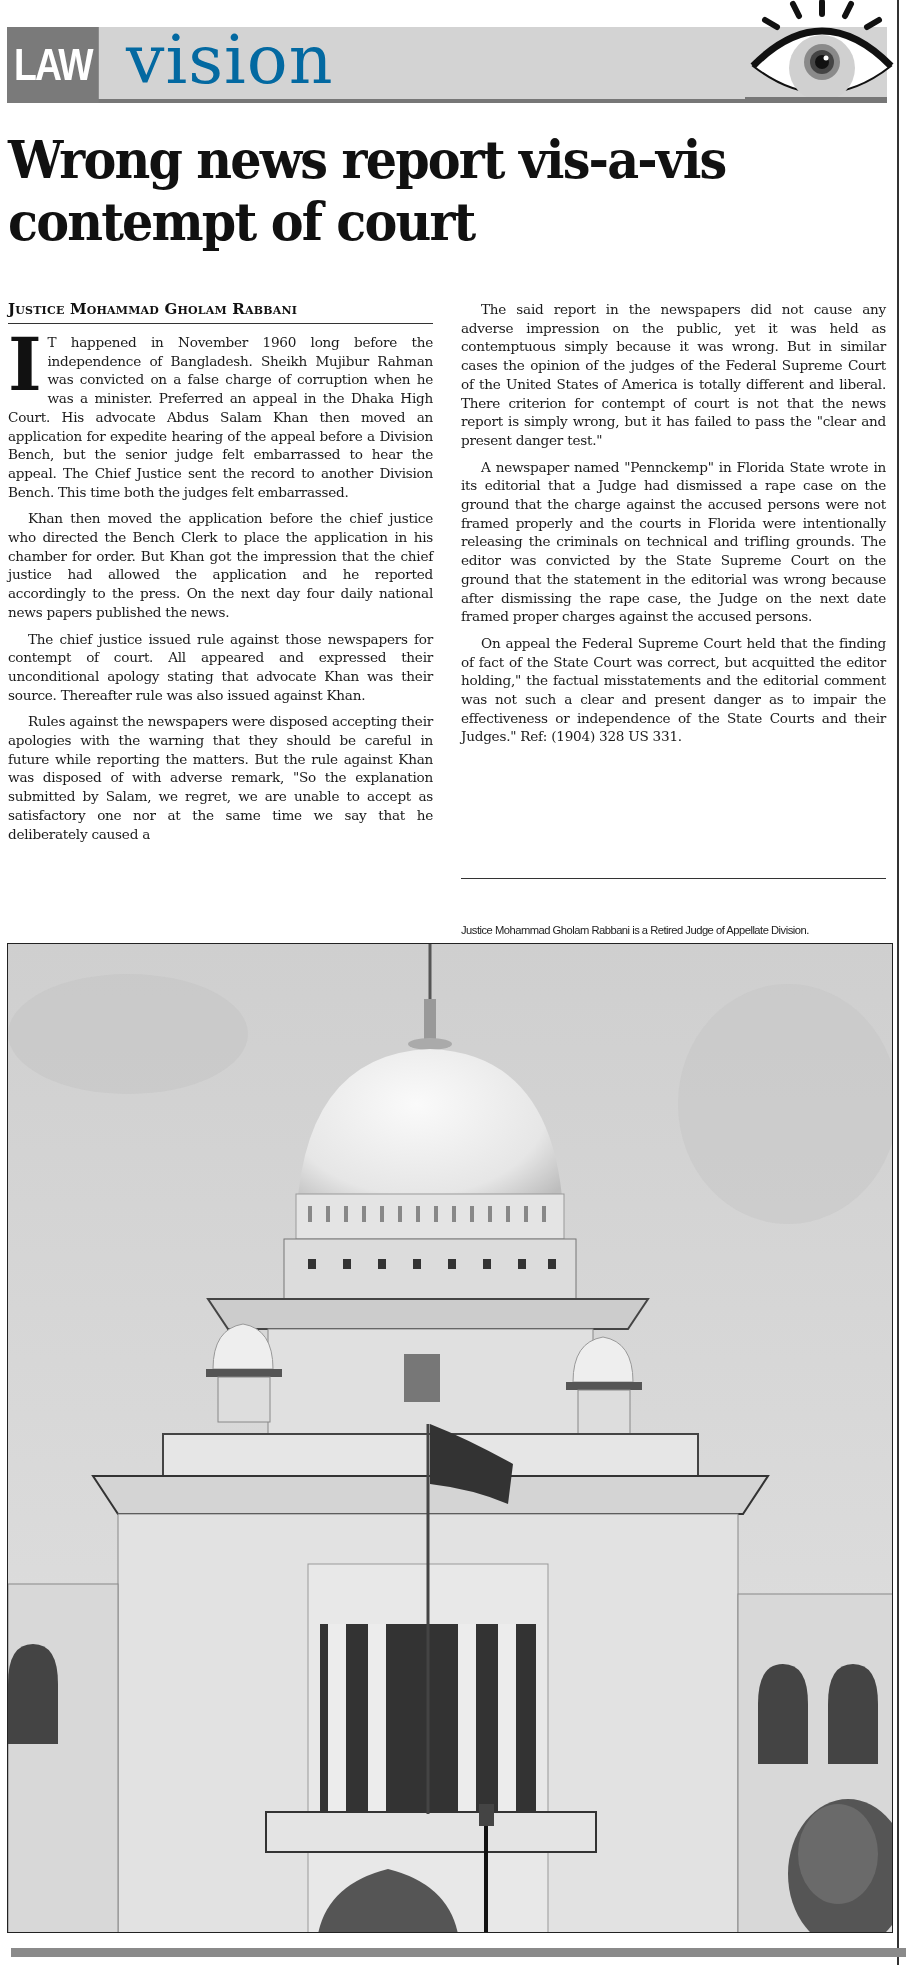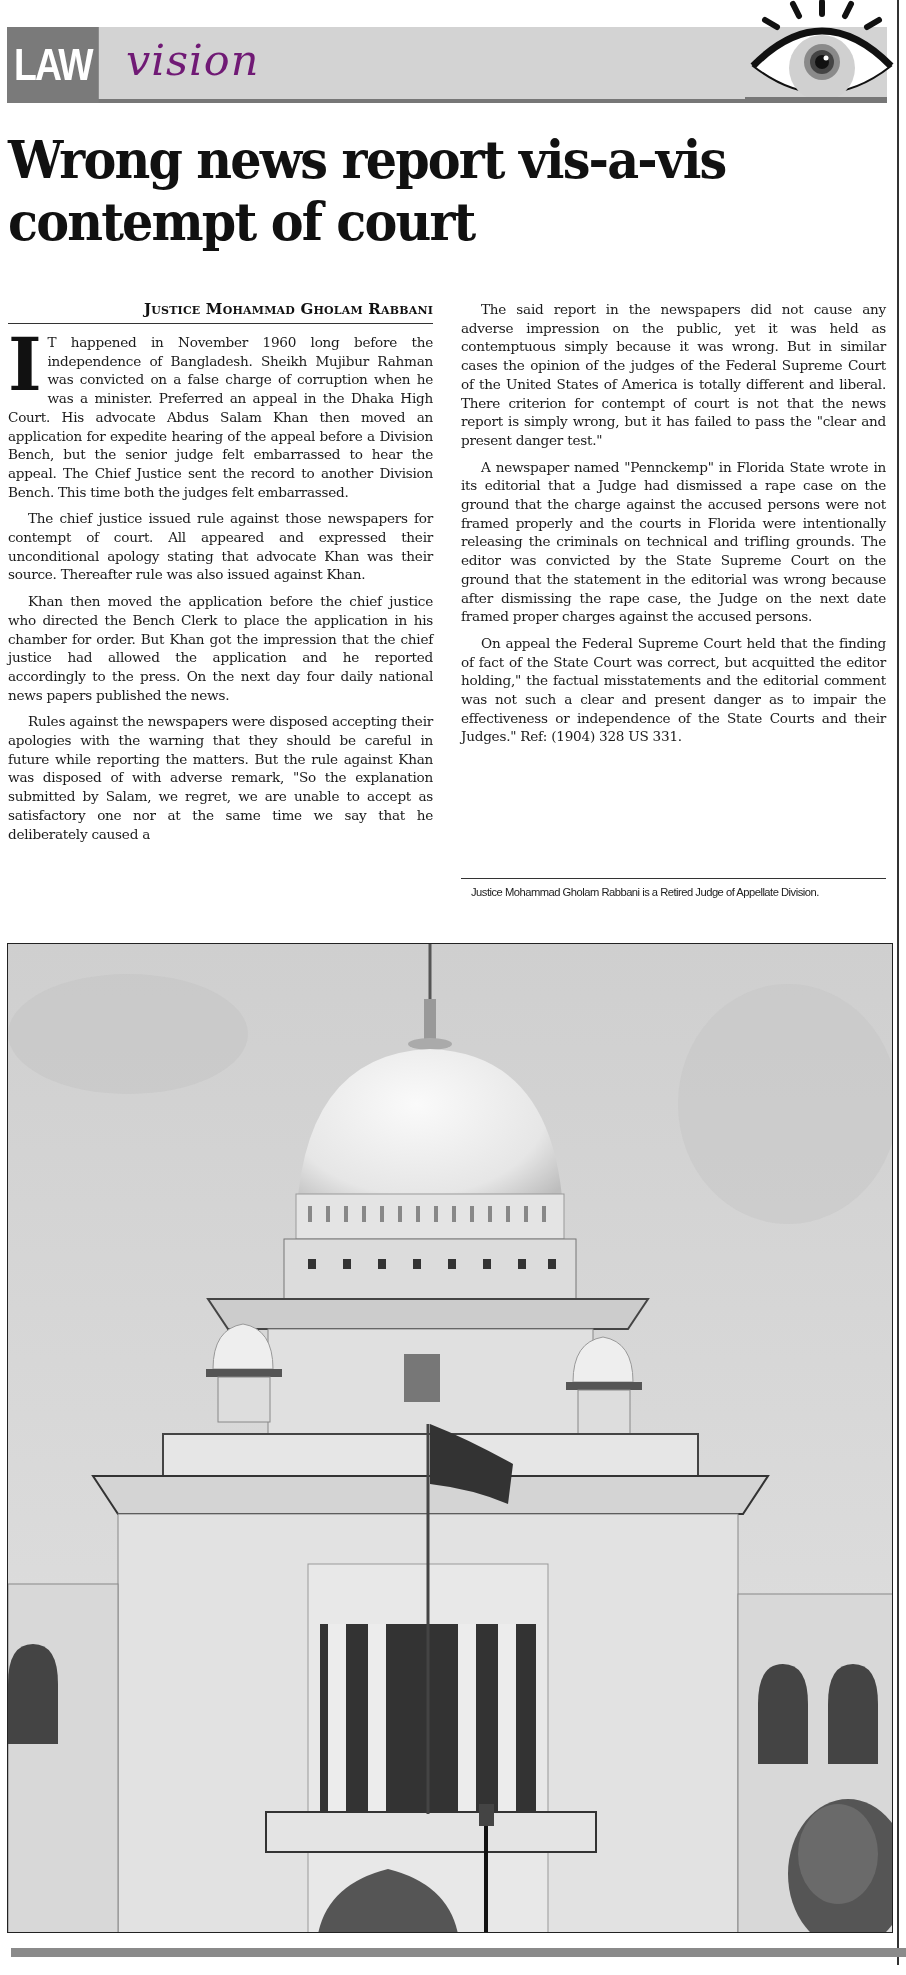--- a/index.html
+++ b/index.html
@@ -4,42 +4,42 @@
 <style>
   html, body { margin: 0; padding: 0; background: #fff; }
   body { width: 906px; height: 1975px; position: relative; overflow: hidden; font-family: "DejaVu Serif", serif; color: #1a1a1a; }
   .page-border-right { position: absolute; left: 897px; top: 0; width: 2px; height: 1965px; background: #333; }
 
   
   .masthead { position: absolute; left: 7px; top: 27px; width: 880px; height: 72px; background: #d3d3d3; }
   .masthead-underline { position: absolute; left: 7px; top: 99px; width: 880px; height: 4px; background: #777; }
   .law-box { position: absolute; left: 7px; top: 27px; width: 108px; height: 76px; background: #7a7a7a; color: #fff;
     font-family: "Liberation Sans", sans-serif; font-weight: bold; font-size: 44px; line-height: 76px; text-align: center; letter-spacing: -2px; transform: scaleX(0.85); transform-origin: left center; }
-  .vision { position: absolute; left: 126px; top: 22px; font-family: "DejaVu Serif", serif; font-style: italic; font-size: 43px; line-height: 76px; color: #701a75; letter-spacing: 1px; }
+  .vision { position: absolute; left: 126px; top: 22px; font-family: "DejaVu Serif", serif; font-size: 68px; line-height: 76px; color: #0369a1; letter-spacing: 1px; }
   .eye { position: absolute; left: 745px; top: 0; width: 155px; height: 100px; }
 
   
   .headline { position: absolute; left: 8px; top: 128px; width: 880px; font-family: "DejaVu Serif", serif; font-weight: bold;
     font-size: 53px; line-height: 62px; color: #111; letter-spacing: -2px; transform: scaleX(0.93); transform-origin: left top; }
 
   
   .byline { position: absolute; left: 8px; top: 300px; width: 425px; font-family: "DejaVu Serif", serif; font-weight: bold;
-    font-size: 15px; font-variant: small-caps; letter-spacing: 0.2px; color: #111; text-align: right; }
+    font-size: 15px; font-variant: small-caps; letter-spacing: 0.2px; color: #111; }
   .byline-rule { position: absolute; left: 8px; top: 323px; width: 425px; height: 1px; background: #333; }
 
   
   .col { position: absolute; font-family: "DejaVu Serif", serif; font-size: 13.6px; line-height: 18.7px; text-align: justify; color: #1a1a1a; letter-spacing: -0.25px; }
   .col p { margin: 0 0 8px 0; text-indent: 20px; }
   .col p.first { text-indent: 0; }
   .col-left { left: 8px; top: 333px; width: 425px; }
   .col-right { left: 461px; top: 300px; width: 425px; }
   .col-right p.cont { text-indent: 0; }
   .dropcap { float: left; font-family: "DejaVu Serif", serif; font-weight: bold; font-size: 72px; line-height: 56px; margin: 4px 6px 0 0; color: #111; }
   .bio-rule { position: absolute; left: 461px; top: 878px; width: 425px; height: 1px; background: #333; }
-  .bio { position: absolute; left: 461px; top: 886px; width: 430px; font-family: "Liberation Sans", sans-serif; font-size: 11.2px; color: #222; letter-spacing: -0.5px; white-space: nowrap; margin-left: 10px; }
+  .bio { position: absolute; left: 461px; top: 924px; width: 430px; font-family: "Liberation Sans", sans-serif; font-size: 11.2px; color: #222; letter-spacing: -0.5px; white-space: nowrap; }
 
   
   .photo { position: absolute; left: 7px; top: 943px; width: 886px; height: 990px; border: 1px solid #222; box-sizing: border-box; overflow: hidden; background: #d8d8d8; }
   .bottom-bar { position: absolute; left: 11px; top: 1948px; width: 895px; height: 9px; background: #8a8a8a; }
 </style>
 </head>
 <body>
 
 <div class="page-border-right"></div>
 
@@ -69,22 +69,22 @@
 <div class="headline">
   <div>Wrong news report vis-a-vis</div>
   <div>contempt of court</div>
 </div>
 
 <div class="byline">Justice Mohammad Gholam Rabbani</div>
 <div class="byline-rule"></div>
 
 <div class="col col-left">
   <p class="first"><span class="dropcap">I</span><span>T happened in November 1960 long before the independence of Bangladesh. Sheikh Mujibur Rahman was convicted on a false charge of corruption when he was a minister. Preferred an appeal in the Dhaka High Court. His advocate Abdus Salam Khan then moved an application for expedite hearing of the appeal before a Division Bench, but the senior judge felt embarrassed to hear the appeal. The Chief Justice sent the record to another Division Bench. This time both the judges felt embarrassed.</span></p>
+  <p>Khan then moved the application before the chief justice who directed the Bench Clerk to place the application in his chamber for order. But Khan got the impression that the chief justice had allowed the application and he reported accordingly to the press. On the next day four daily national news papers published the news.</p>
   <p>The chief justice issued rule against those newspapers for contempt of court. All appeared and expressed their unconditional apology stating that advocate Khan was their source. Thereafter rule was also issued against Khan.</p>
-  <p>Khan then moved the application before the chief justice who directed the Bench Clerk to place the application in his chamber for order. But Khan got the impression that the chief justice had allowed the application and he reported accordingly to the press. On the next day four daily national news papers published the news.</p>
   <p>Rules against the newspapers were disposed accepting their apologies with the warning that they should be careful in future while reporting the matters. But the rule against Khan was disposed of with adverse remark, "So the explanation submitted by Salam, we regret, we are unable to accept as satisfactory one nor at the same time we say that he deliberately caused a</p>
 </div>
 
 <div class="col col-right">
   <p>The said report in the newspapers did not cause any adverse impression on the public, yet it was held as contemptuous simply because it was wrong. But in similar cases the opinion of the judges of the Federal Supreme Court of the United States of America is totally different and liberal. There criterion for contempt of court is not that the news report is simply wrong, but it has failed to pass the "clear and present danger test."</p>
   <p>A newspaper named "Pennckemp" in Florida State wrote in its editorial that a Judge had dismissed a rape case on the ground that the charge against the accused persons were not framed properly and the courts in Florida were intentionally releasing the criminals on technical and trifling grounds. The editor was convicted by the State Supreme Court on the ground that the statement in the editorial was wrong because after dismissing the rape case, the Judge on the next date framed proper charges against the accused persons.</p>
   <p>On appeal the Federal Supreme Court held that the finding of fact of the State Court was correct, but acquitted the editor holding," the factual misstatements and the editorial comment was not such a clear and present danger as to impair the effectiveness or independence of the State Courts and their Judges." Ref: (1904) 328 US 331.</p>
 </div>
 <div class="bio-rule"></div>
 <div class="bio">Justice Mohammad Gholam Rabbani is a Retired Judge of Appellate Division.</div>

